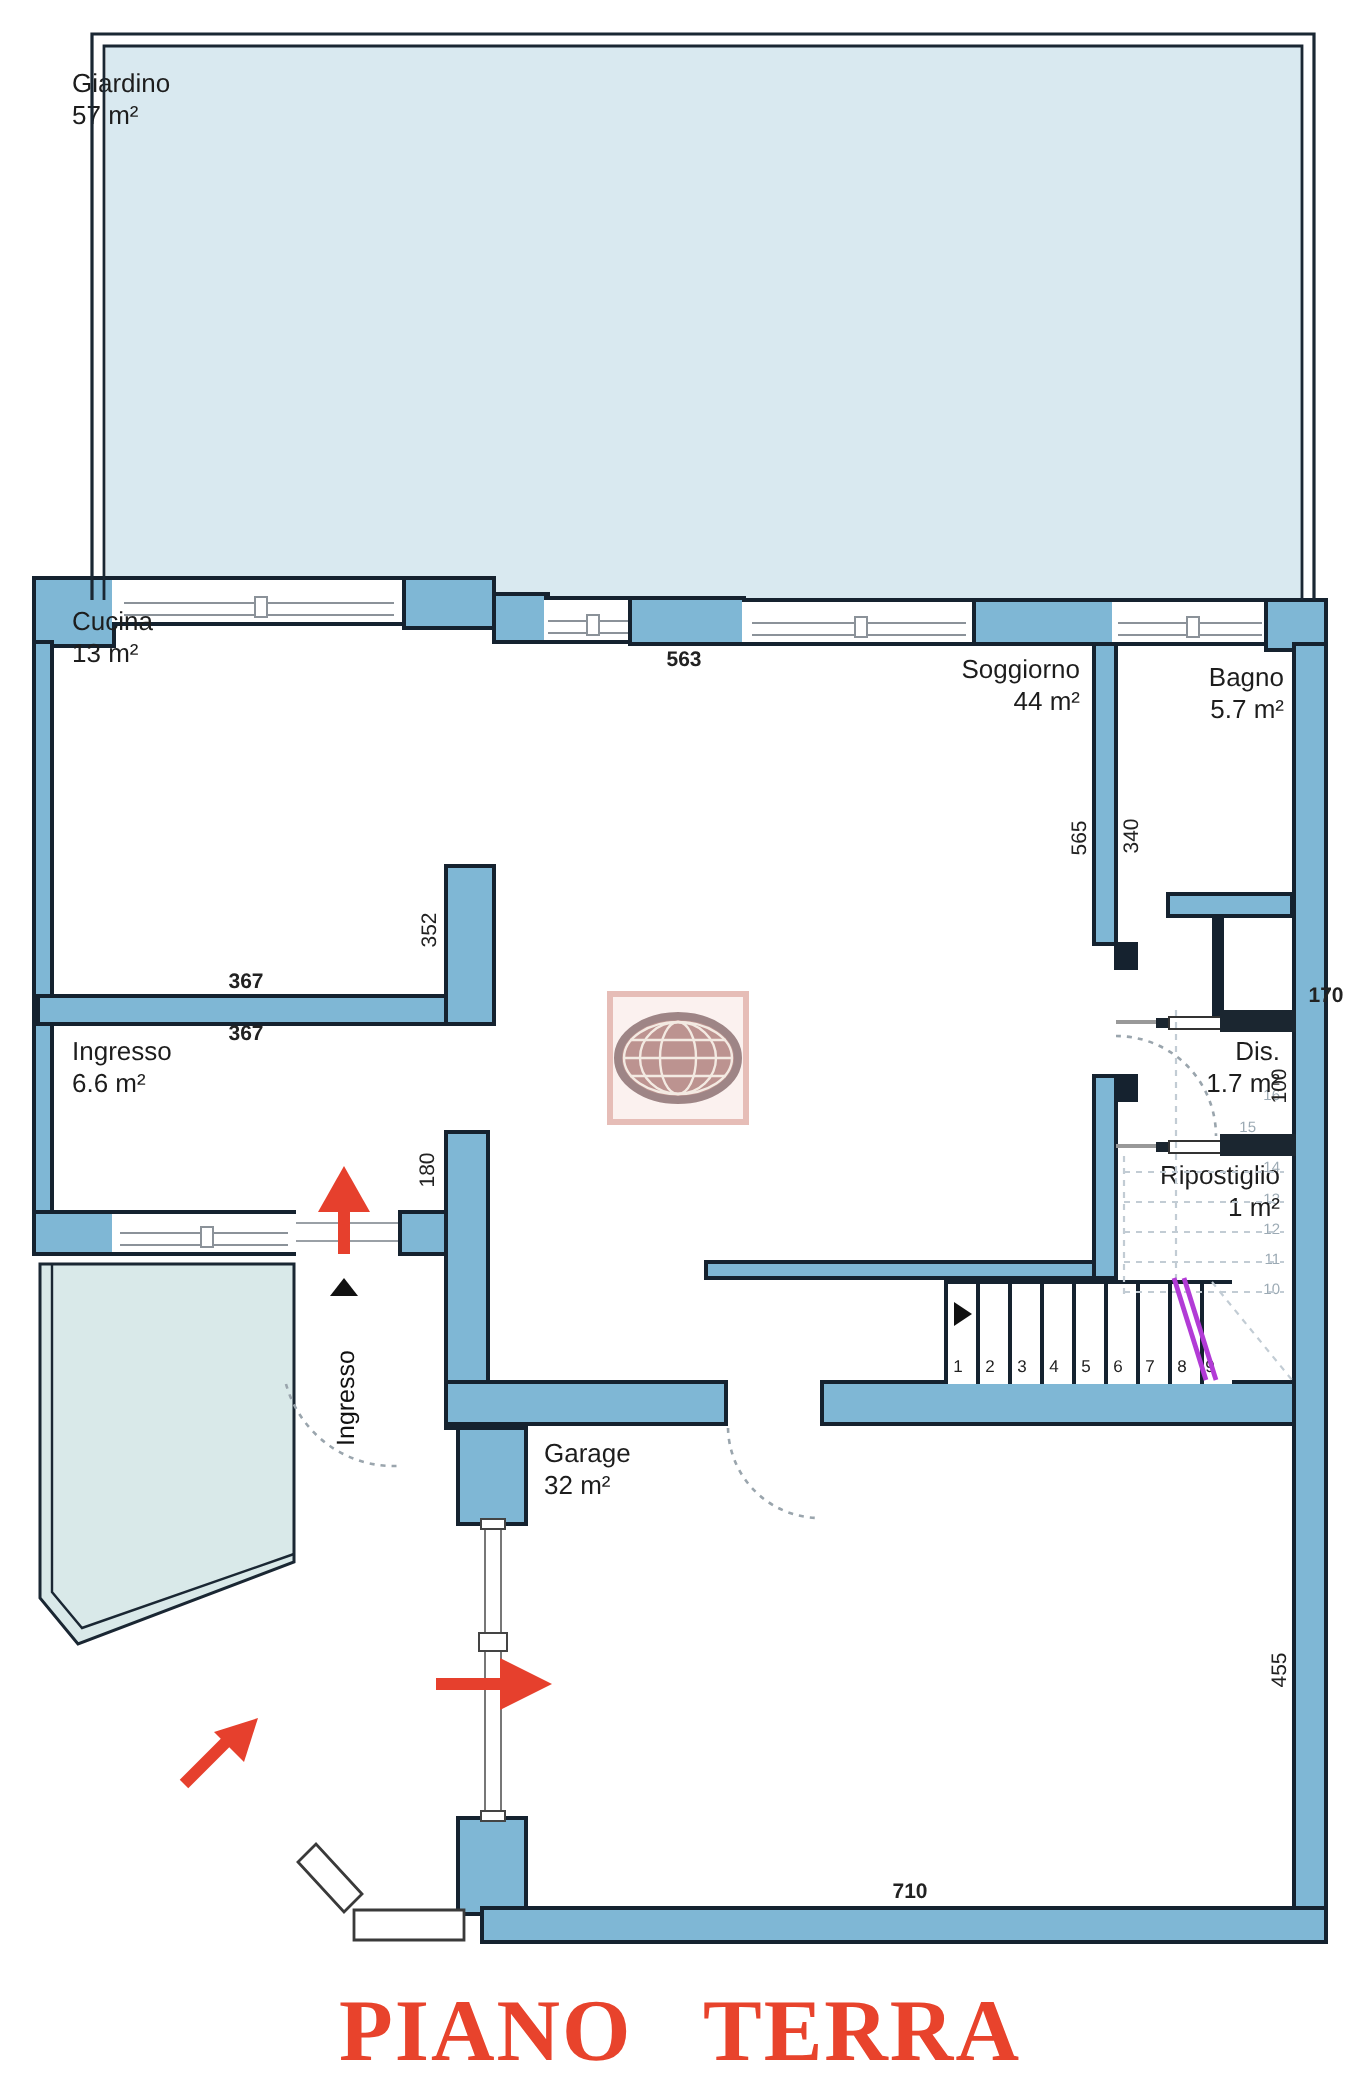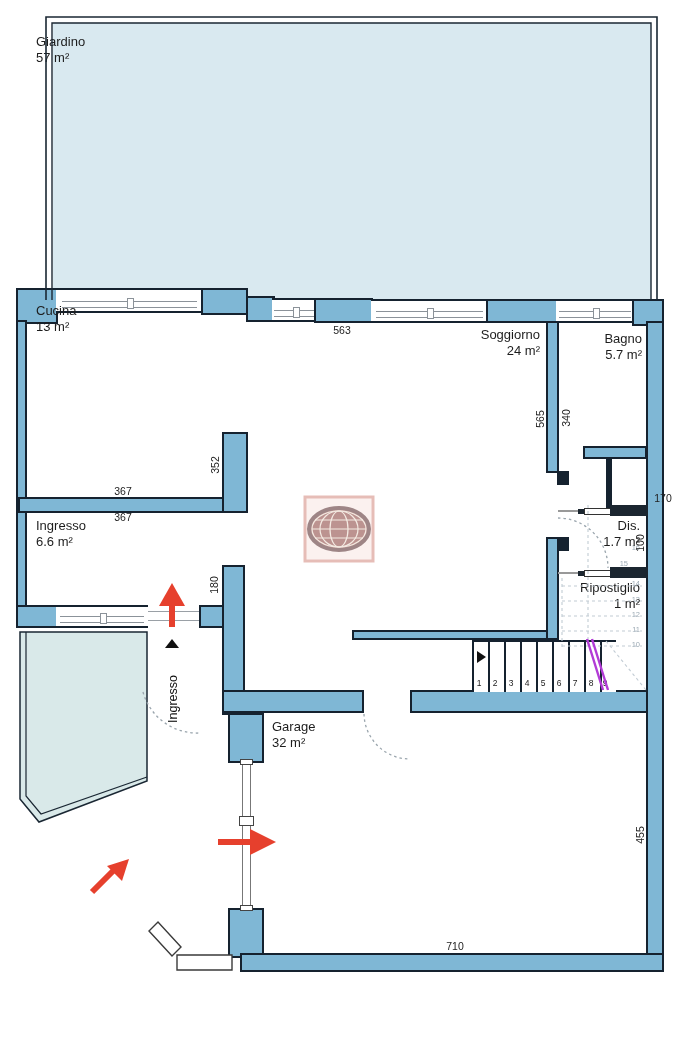--- a/index.html
+++ b/index.html
@@ -10,21 +10,21 @@
   .fill{position:absolute;}
   .window{position:absolute;background:#fff;border-top:2px solid #15222f;border-bottom:2px solid #15222f;box-sizing:border-box;}
   .window::after{content:"";position:absolute;left:4%;right:4%;bottom:3px;height:5px;
      border-top:1.4px solid #8b9299;border-bottom:1.4px solid #8b9299;}
   .window::before{content:"";position:absolute;left:48%;bottom:2px;width:5px;height:9px;
      border:1.2px solid #8b9299;background:#fff;z-index:2;}
   .thresh{position:absolute;background:#fff;border-top:1.4px solid #9aa0a6;border-bottom:1.4px solid #9aa0a6;box-sizing:border-box;}
   .lbl{position:absolute;font-size:13px;line-height:16px;color:#1d1d1d;white-space:nowrap;}
   .lbl .a2{display:block;}
   .r{text-align:right;}
-  .dim{position:absolute;font-size:10.5px;color:#222;text-align:center;white-space:nowrap;}
+  .dim{position:absolute;font-size:10.5px;color:#222;text-align:center;white-space:nowrap;font-weight:bold;}
   .vdim{position:absolute;width:44px;font-size:10.5px;color:#222;text-align:center;
         transform:rotate(-90deg);transform-origin:center;white-space:nowrap;}
   .vlabel{position:absolute;width:96px;font-size:12.5px;color:#111;text-align:center;
         transform:rotate(-90deg);transform-origin:center;white-space:nowrap;}
   .riser{position:absolute;top:640px;width:2px;height:52px;background:#15222f;}
   .stepnum{position:absolute;width:12px;font-size:8.5px;text-align:center;color:#222;}
   .upnum{position:absolute;width:20px;font-size:7.5px;text-align:right;color:#9caab4;}
   .stairbox{position:absolute;left:472px;top:640px;width:144px;height:52px;background:#fff;
         border-top:2px solid #15222f;box-sizing:border-box;}
   .tri-right{position:absolute;width:0;height:0;border-top:6px solid transparent;
@@ -141,21 +141,21 @@
 
   <div class="tri-up" style="left:165px;top:639px;"></div>
   <div class="vlabel" style="left:125px;top:692px;">Ingresso</div>
 
   <div class="lbl" style="left:36px;top:303px;">
     <span>Cucina</span>
     <span class="a2">13 m²</span>
   </div>
   <div class="lbl r" style="left:425px;top:327px;width:115px;">
     <span>Soggiorno</span>
-    <span class="a2">24 m²</span>
+    <span class="a2">44 m²</span>
   </div>
   <div class="lbl r" style="left:578px;top:331px;width:64px;">
     <span>Bagno</span>
     <span class="a2">5.7 m²</span>
   </div>
   <div class="lbl" style="left:36px;top:518px;">
     <span>Ingresso</span>
     <span class="a2">6.6 m²</span>
   </div>
   <div class="lbl r" style="left:576px;top:518px;width:64px;">
@@ -234,14 +234,15 @@
         <ellipse cx="339" cy="529" rx="27" ry="18"></ellipse>
         <ellipse cx="339" cy="529" rx="9" ry="18"></ellipse>
         <ellipse cx="339" cy="529" rx="19" ry="18"></ellipse>
         <line x1="315" y1="520" x2="363" y2="520"></line>
         <line x1="312" y1="529" x2="366" y2="529"></line>
         <line x1="315" y1="538" x2="363" y2="538"></line>
       </g>
     </g>
   </svg>
 
+  <div class="title">PIANO TERRA</div>
 
 </div>
 
 </body></html>

